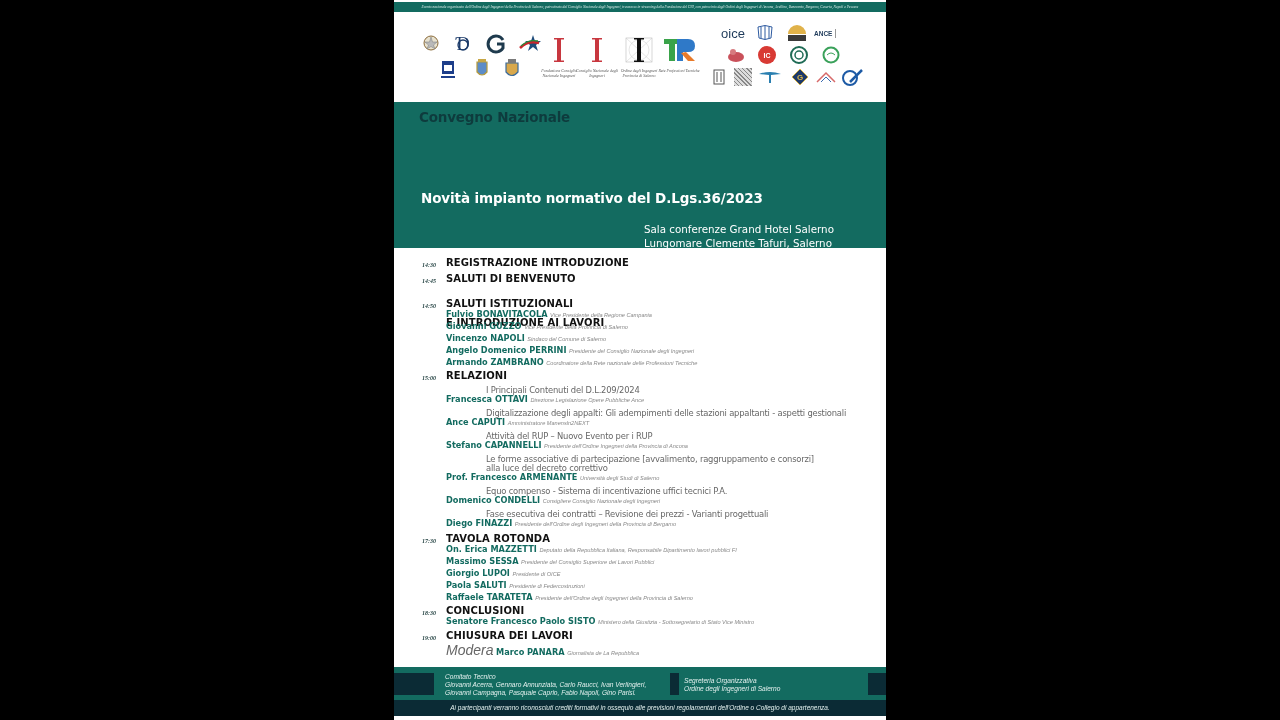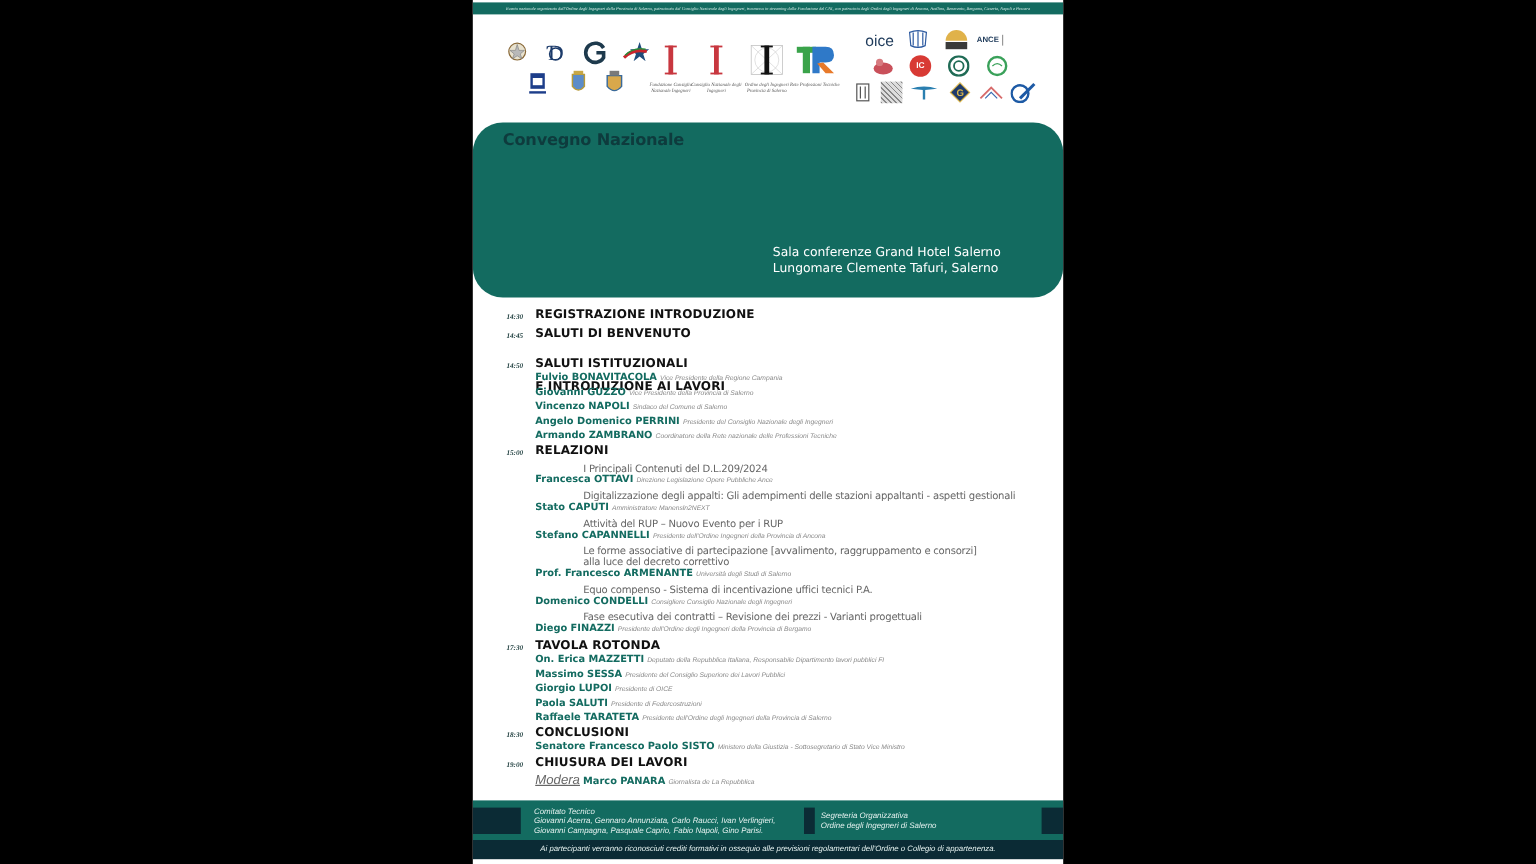--- a/index.html
+++ b/index.html
@@ -23,43 +23,42 @@
     .logo-cap {
       position: absolute; font-family: "Liberation Serif", serif; font-style: italic;
       font-size: 4px; line-height: 5px; color: #555; text-align: center; width: 46px;
     }
 
     
     .header {
       position: absolute; left: 0; top: 102px; width: 492px; height: 146px;
       background: #136b60; color: #fff;
       font-family: "DejaVu Sans", sans-serif;
-      border-radius: 25px;
     }
     .h-kicker { position: absolute; left: 25px; top: 7px; font-size: 13.5px; font-weight: bold; color: #0e3b3d; letter-spacing: -0.2px; }
     .h-title { position: absolute; left: 24px; font-size: 26.5px; font-weight: bold; line-height: 30px; letter-spacing: -0.3px; white-space: nowrap; }
     .h-title.l1 { top: 23px; }
     .h-title.l2 { top: 55px; }
     .h-sub { position: absolute; left: 27px; top: 88px; font-size: 13.5px; font-weight: bold; letter-spacing: -0.1px; }
     .h-date { position: absolute; left: 26px; top: 111px; font-size: 24px; font-weight: bold; letter-spacing: -0.3px; white-space: nowrap; }
-    .h-venue { position: absolute; left: 250px; top: 101px; font-size: 10.3px; line-height: 14px; font-family: "DejaVu Sans", sans-serif; white-space: nowrap; }
+    .h-venue { position: absolute; left: 250px; top: 120px; font-size: 10.3px; line-height: 14px; font-family: "DejaVu Sans", sans-serif; white-space: nowrap; }
 
     
     .program { position: absolute; left: 0; top: 255px; width: 492px; }
     .slot { position: absolute; left: 0; width: 492px; }
     .slot-time {
       position: absolute; left: 28px; top: 4px; font-family: "Liberation Serif", serif; font-style: italic;
       font-weight: bold; font-size: 6px; color: #1b3b3b;
     }
     .slot-title { position: absolute; left: 52px; top: 0; font-size: 10px; font-weight: bold; line-height: 10px; color: #111; letter-spacing: 0.1px; white-space: nowrap; }
     .line { position: absolute; left: 52px; white-space: nowrap; font-size: 8.2px; line-height: 10px; }
     .spk { color: #136b60; font-weight: bold; }
     .role { font-family: "Liberation Sans", sans-serif; font-style: italic; font-size: 5.6px; color: #888; }
     .talk { font-family: "DejaVu Sans", sans-serif; font-size: 8.4px; color: #666; font-weight: normal; letter-spacing: -0.2px; margin-left: 40px; }
-    .modera { font-family: "Liberation Sans", sans-serif; font-style: italic; color: #666; font-size: 11px; text-decoration: underline; }
+    .modera { font-family: "Liberation Sans", sans-serif; font-style: italic; color: #666; font-size: 14px; }
 
     
     .foot-band { position: absolute; left: 0; top: 667px; width: 492px; height: 33px; background: #136b60; }
     .foot-block { position: absolute; top: 673px; height: 22px; background: #0b2b35; }
     .foot-text {
       position: absolute; font-family: "Liberation Sans", sans-serif; font-style: italic;
       font-size: 6.6px; line-height: 8.2px; color: #e3f0ee; white-space: nowrap;
     }
     .foot-bar {
       position: absolute; left: 0; top: 700px; width: 492px; height: 16px; background: #0b2b35;
@@ -236,20 +235,21 @@
     <div class="logo" style="left:448px;top:50px;width:22px;height:18px;">
       <svg width="22" height="18" viewBox="0 0 22 18">
           <circle cx="8" cy="10" r="7" fill="none" stroke="#1d5aa5" stroke-width="2"></circle>
           <path d="M8 14 L20 2" stroke="#1d5aa5" stroke-width="2.5"></path>
         </svg>
     </div>
   </div>
 
   <div class="header">
     <div class="h-kicker">Convegno Nazionale</div>
+    <div class="h-sub">Novità impianto normativo del D.Lgs.36/2023</div>
     <div class="h-venue">
       <div>Sala conferenze Grand Hotel Salerno</div>
       <div>Lungomare Clemente Tafuri, Salerno</div>
     </div>
   </div>
 
   <div class="program">
 
     <div class="slot" style="top:3px;">
       <span class="slot-time">14:30</span>
@@ -273,21 +273,21 @@
     </div>
 
     <div class="slot" style="top:116px;">
       <span class="slot-time">15:00</span>
       <span class="slot-title">RELAZIONI</span>
 
       <div class="line talk" style="top:14px;">I Principali Contenuti del D.L.209/2024</div>
       <div class="line" style="top:23px;"><span class="spk">Francesca OTTAVI</span> <span class="role">Direzione Legislazione Opere Pubbliche Ance</span></div>
 
       <div class="line talk" style="top:37px;">Digitalizzazione degli appalti: Gli adempimenti delle stazioni appaltanti - aspetti gestionali</div>
-      <div class="line" style="top:46px;"><span class="spk">Stato CAPUTI</span> <span class="role">Amministratore Manensln2NEXT</span></div>
+      <div class="line" style="top:46px;"><span class="spk">Ance CAPUTI</span> <span class="role">Amministratore Manensln2NEXT</span></div>
 
       <div class="line talk" style="top:60px;">Attività del RUP – Nuovo Evento per i RUP</div>
       <div class="line" style="top:69px;"><span class="spk">Stefano CAPANNELLI</span> <span class="role">Presidente dell'Ordine Ingegneri della Provincia di Ancona</span></div>
 
       <div class="line talk" style="top:83px;">Le forme associative di partecipazione [avvalimento, raggruppamento e consorzi]</div>
       <div class="line talk" style="top:92px;">alla luce del decreto correttivo</div>
       <div class="line" style="top:101px;"><span class="spk">Prof. Francesco ARMENANTE</span> <span class="role">Università degli Studi di Salerno</span></div>
 
       <div class="line talk" style="top:115px;">Equo compenso - Sistema di incentivazione uffici tecnici P.A.</div>
       <div class="line" style="top:124px;"><span class="spk">Domenico CONDELLI</span> <span class="role">Consigliere Consiglio Nazionale degli Ingegneri</span></div>

